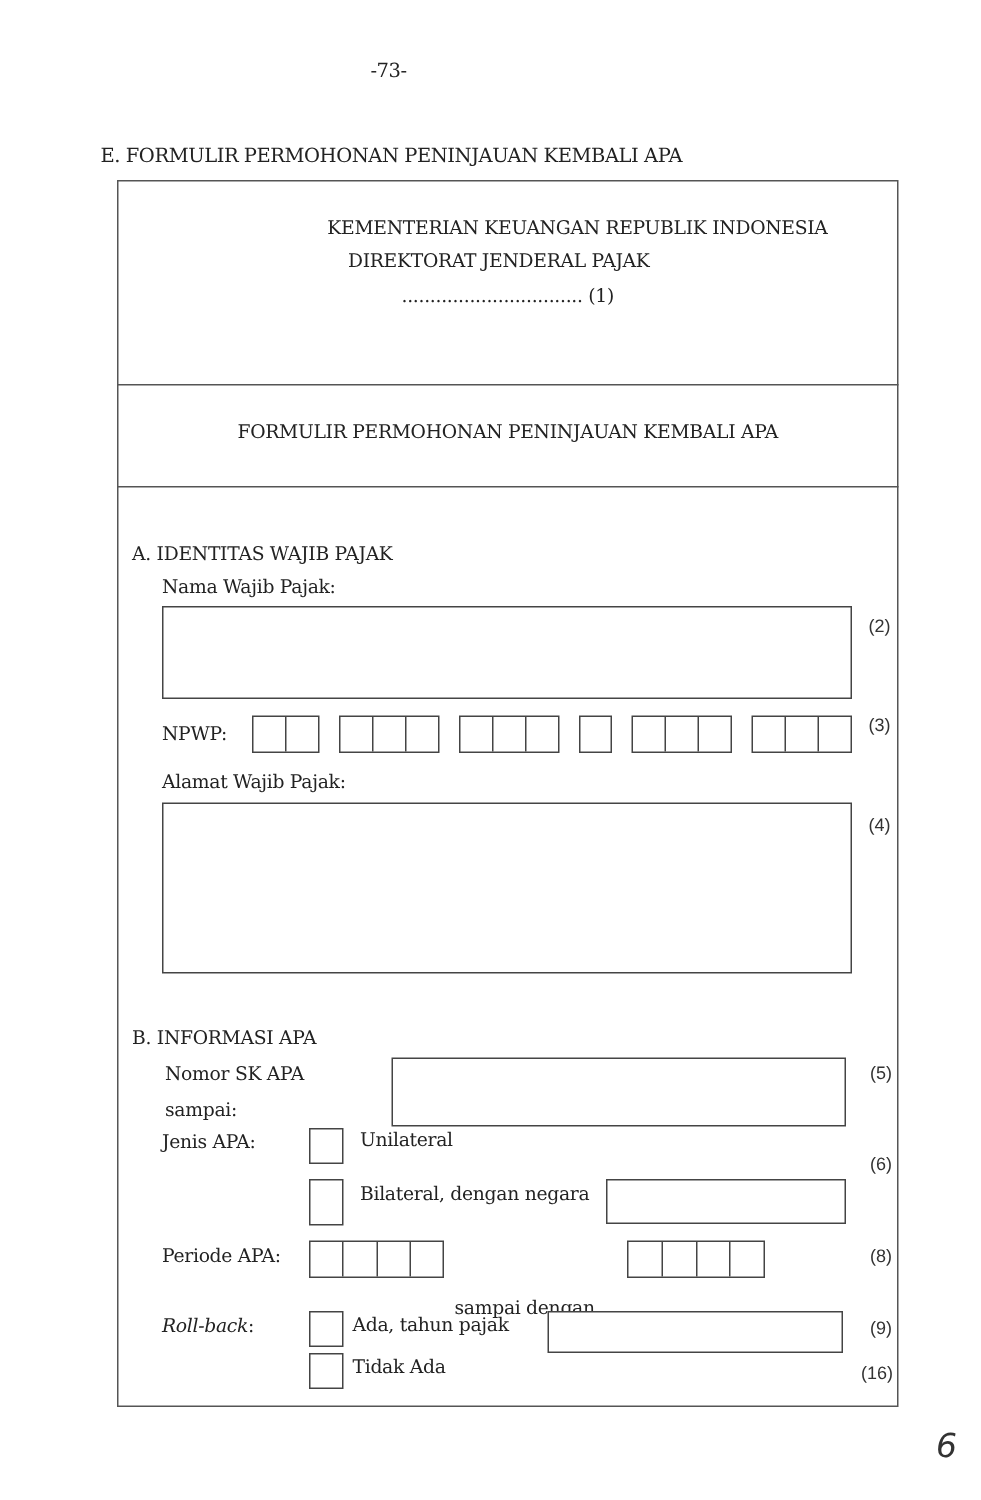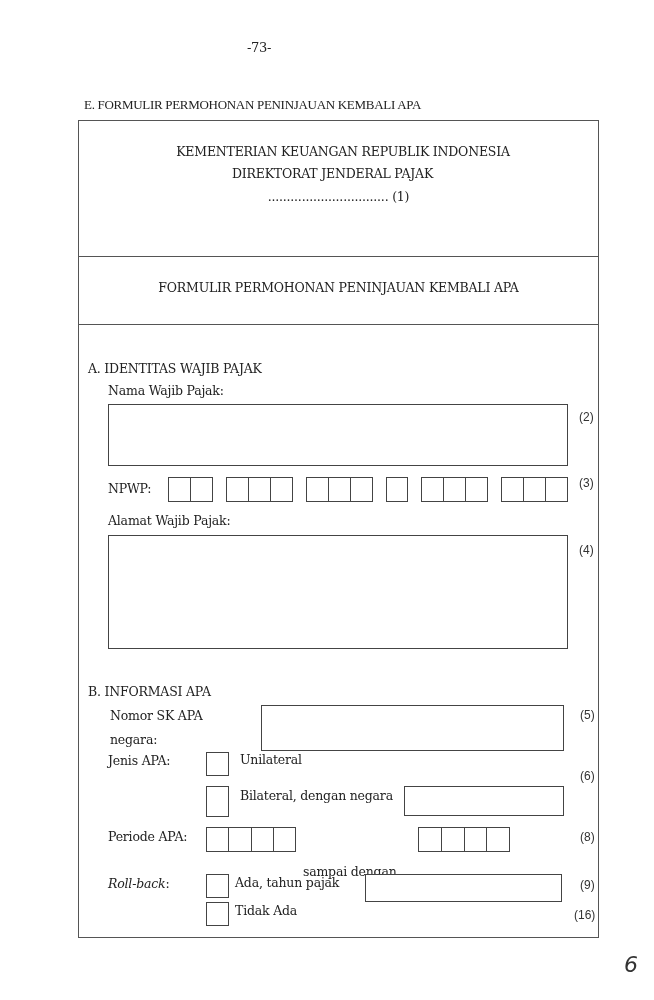--- a/index.html
+++ b/index.html
@@ -19,27 +19,27 @@
   .italic { font-style: italic; }
   .hand { font-family: "DejaVu Sans", sans-serif; font-size: 22px; font-style: italic; color: #333; }
 </style>
 </head>
 <body>
 
 <div class="abs t13" style="left:0; width:518px; top:40px;">
   <div class="center">-73-</div>
 </div>
 
-<div class="abs t13" style="left:84px; top:97px;font-family:Liberation Serif, serif;">E.  FORMULIR PERMOHONAN PENINJAUAN KEMBALI APA</div>
+<div class="abs t13" style="left:67px; top:97px;">E.  FORMULIR PERMOHONAN PENINJAUAN KEMBALI APA</div>
 
 <div class="abs frame" style="left:78px; top:120px; width:521px; height:818px;"></div>
 <div class="abs hline" style="left:78px; top:256px; width:521px;"></div>
 <div class="abs hline" style="left:78px; top:324px; width:521px;"></div>
 
-<div class="abs t" style="left:78px; width:530px; top:144px;">
+<div class="abs t" style="left:78px; width:530px; top:144px;padding-left:42px;">
   <div class="center">KEMENTERIAN KEUANGAN REPUBLIK INDONESIA</div>
 </div>
 <div class="abs t" style="left:78px; width:509px; top:166px;">
   <div class="center">DIREKTORAT JENDERAL PAJAK</div>
 </div>
 <div class="abs t" style="left:78px; width:521px; top:189px;">
   <div class="center">................................ (1)</div>
 </div>
 
 <div class="abs t" style="left:78px; width:521px; top:280px;">
@@ -86,21 +86,21 @@
 <div class="abs num" style="left:579px; top:476px;">(3)</div>
 
 <div class="abs t" style="left:108px; top:513px;">Alamat Wajib Pajak:</div>
 <div class="abs box" style="left:108px; top:535px; width:460px; height:114px;">
   <span></span>
 </div>
 <div class="abs num" style="left:579px; top:543px;">(4)</div>
 
 <div class="abs t" style="left:88px; top:684px;">B. INFORMASI APA</div>
 <div class="abs t" style="left:110px; top:708px;">Nomor SK APA</div>
-<div class="abs t" style="left:110px; top:732px;">negara:</div>
+<div class="abs t" style="left:110px; top:732px;">sampai:</div>
 <div class="abs box" style="left:261px; top:705px; width:303px; height:46px;"></div>
 <div class="abs num" style="left:580px; top:708px;">(5)</div>
 
 <div class="abs t" style="left:108px; top:753px;">Jenis APA:</div>
 <div class="abs box" style="left:206px; top:752px; width:23px; height:24px;"></div>
 <div class="abs t" style="left:240px; top:752px;">Unilateral</div>
 <div class="abs num" style="left:580px; top:769px;">(6)</div>
 
 <div class="abs box" style="left:206px; top:786px; width:23px; height:31px;"></div>
 <div class="abs t" style="left:240px; top:788px;">Bilateral, dengan negara</div>

